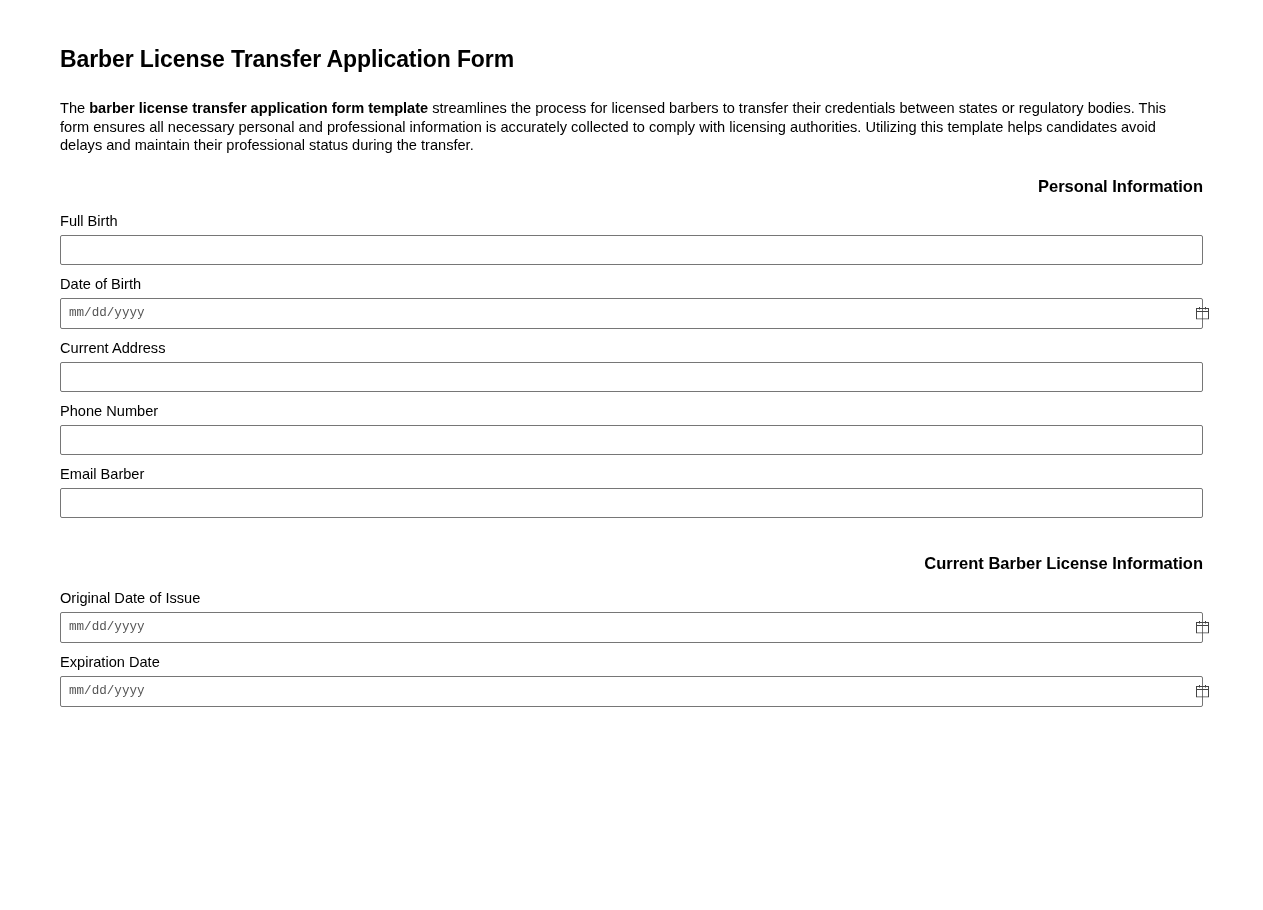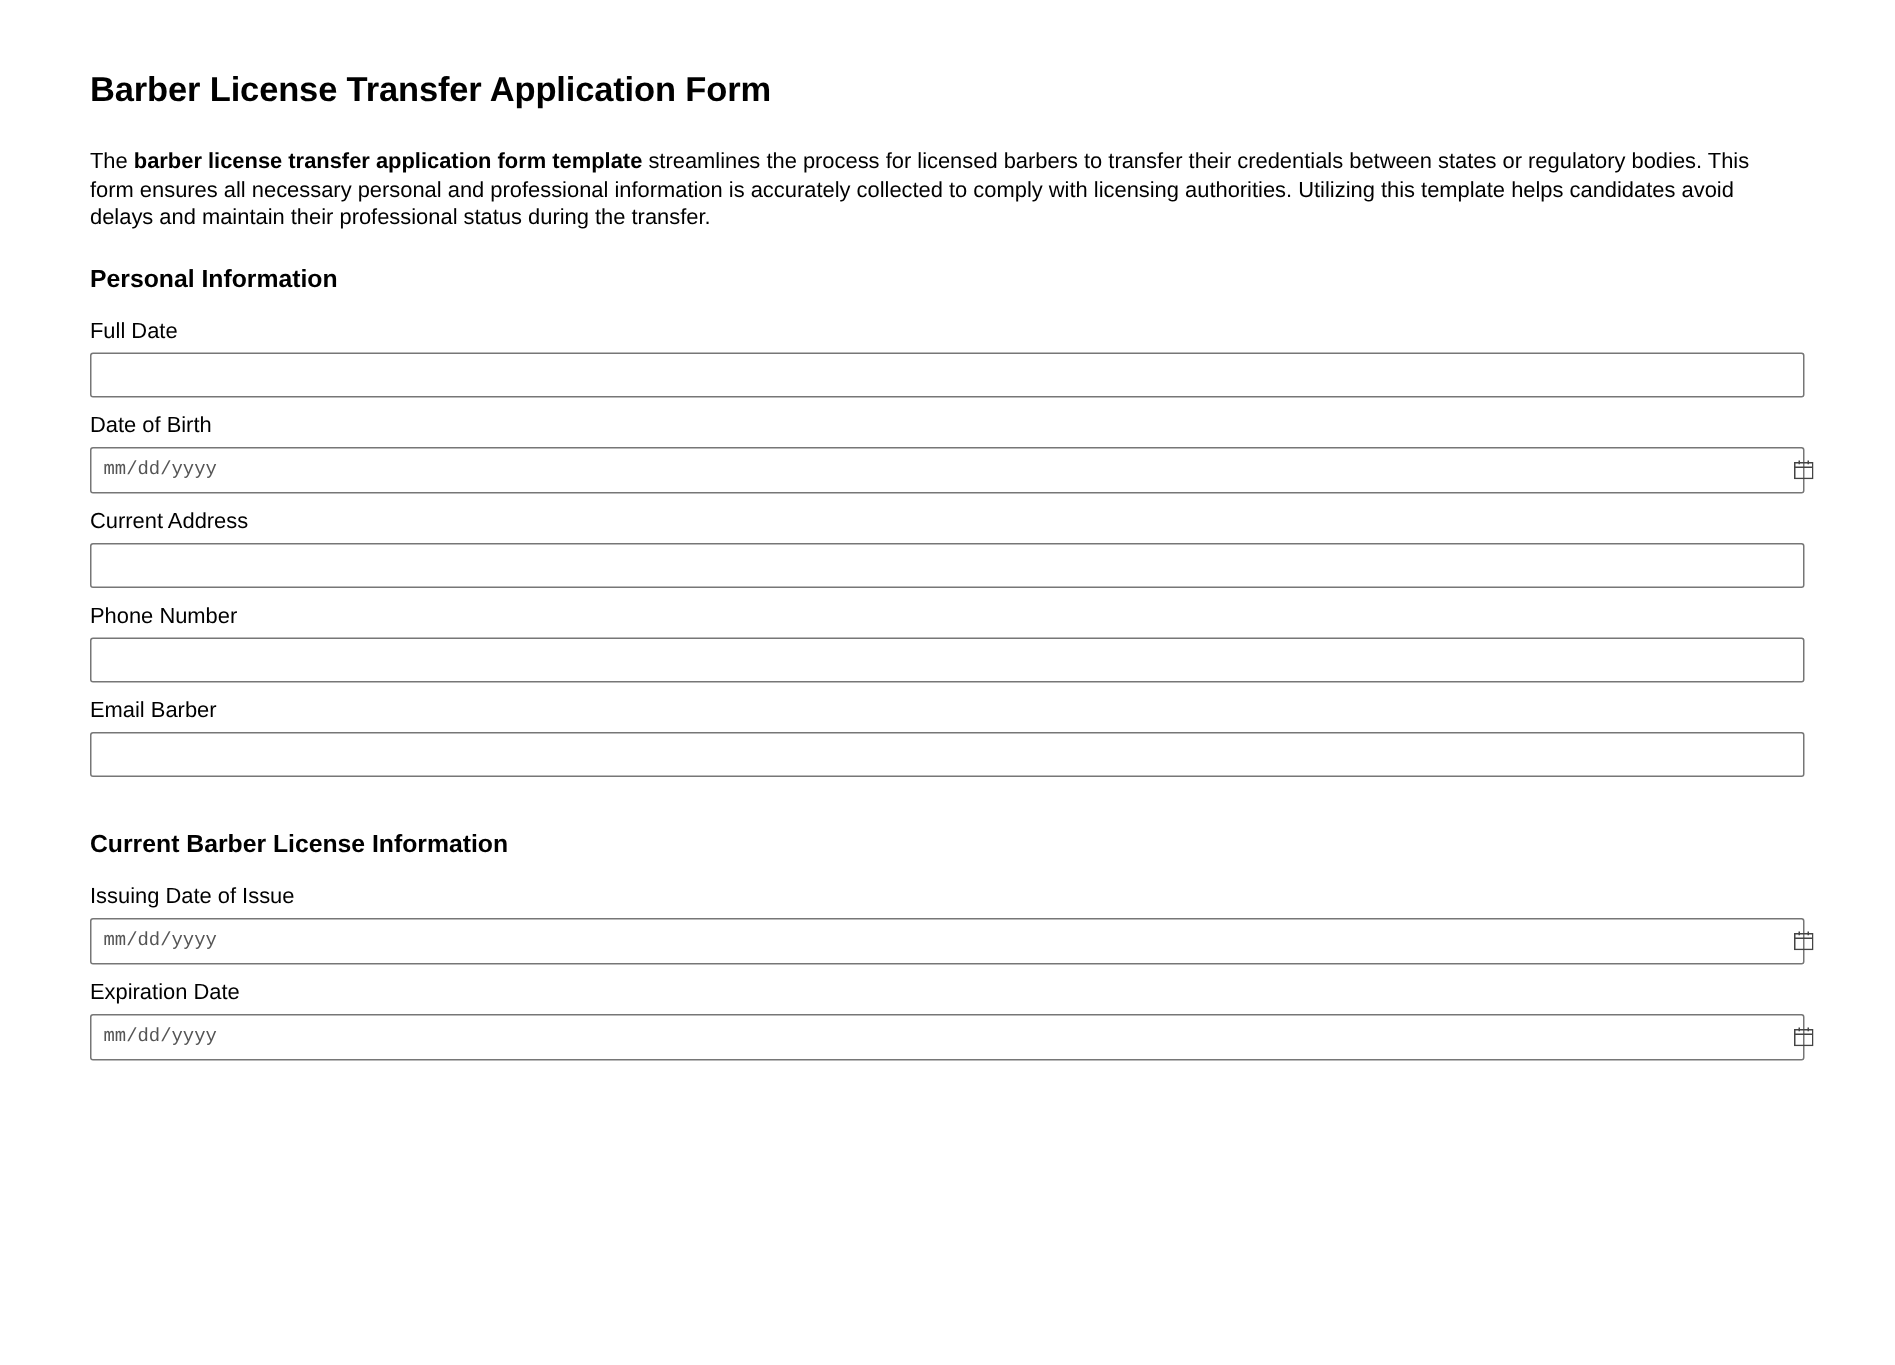--- a/index.html
+++ b/index.html
@@ -29,20 +29,21 @@
     line-height: 18.6px;
     margin: 0 0 22px 0;
     max-width: 1130px;
     color: #000;
   }
   .intro b { font-weight: bold; }
   .section-title {
     font-size: 16.5px;
     font-weight: bold;
     margin: 0 0 16px 0;
+    text-align: right;
   }
   .section-title.spaced {
     margin-top: 36px;
   }
   .field {
     margin-bottom: 10px;
   }
   .field-label {
     font-size: 14.6px;
     line-height: 18px;
@@ -100,21 +101,21 @@
 
 <div class="page">
 
   <h1 class="form-title">Barber License Transfer Application Form</h1>
 
   <p class="intro"><span>The </span><b>barber license transfer application form template</b><span> streamlines the process for licensed barbers to transfer their credentials between states or regulatory bodies. This form ensures all necessary personal and professional information is accurately collected to comply with licensing authorities. Utilizing this template helps candidates avoid delays and maintain their professional status during the transfer.</span></p>
 
   <h2 class="section-title">Personal Information</h2>
 
   <div class="field">
-    <div class="field-label">Full Date</div>
+    <div class="field-label">Full Birth</div>
     <input class="field-input" type="text" value="" style="">
   </div>
 
   <div class="field">
     <div class="field-label">Date of Birth</div>
     <div class="date-wrap">
       <input class="field-input date" type="text" value="" style="">
       <span class="date-text">mm/dd/yyyy</span>
       <span class="date-picker-icon">
         <svg width="13" height="13" viewBox="0 0 13 13">
@@ -140,21 +141,21 @@
   <div class="field">
     <div class="field-label">Email Barber</div>
     <input class="field-input" type="text" value="" style="">
   </div>
 
   <h2 class="section-title spaced">Current Barber License Information</h2>
 
 
 
   <div class="field">
-    <div class="field-label">Issuing Date of Issue</div>
+    <div class="field-label">Original Date of Issue</div>
     <div class="date-wrap">
       <input class="field-input date" type="text" value="" style="">
       <span class="date-text">mm/dd/yyyy</span>
       <span class="date-picker-icon">
         <svg width="13" height="13" viewBox="0 0 13 13">
           <rect x="0.5" y="2" width="12" height="10.5" fill="none" stroke="#444" stroke-width="1"></rect>
           <line x1="0.5" y1="5" x2="12.5" y2="5" stroke="#444" stroke-width="1"></line>
           <line x1="3.5" y1="0.5" x2="3.5" y2="3" stroke="#444" stroke-width="1"></line>
           <line x1="9.5" y1="0.5" x2="9.5" y2="3" stroke="#444" stroke-width="1"></line>
         </svg>

